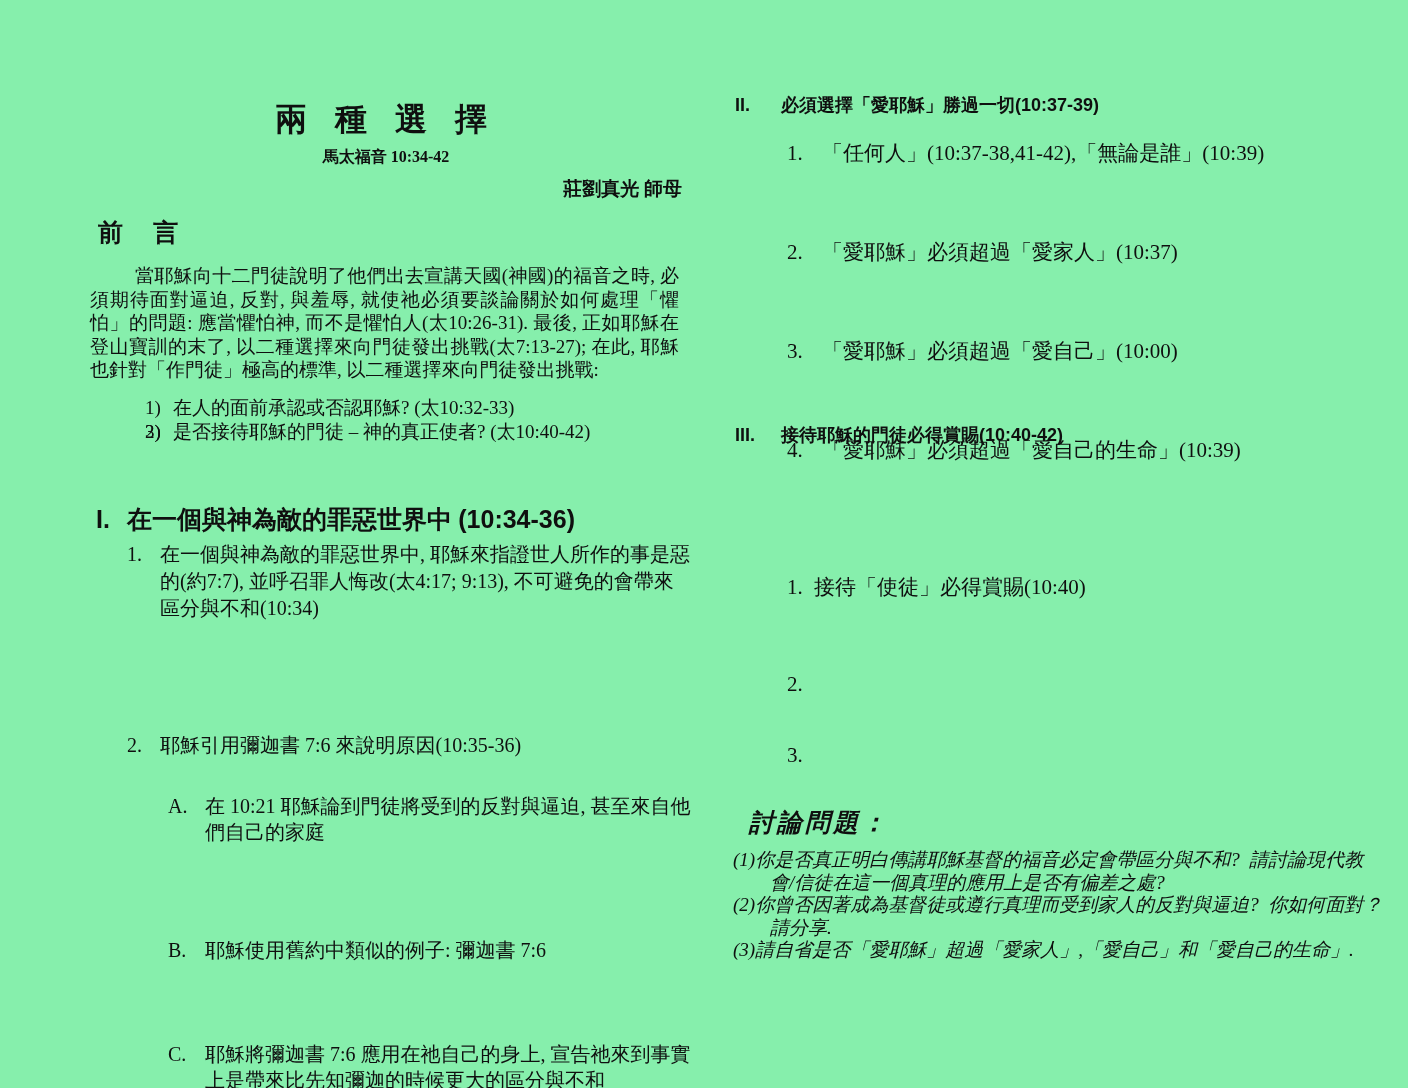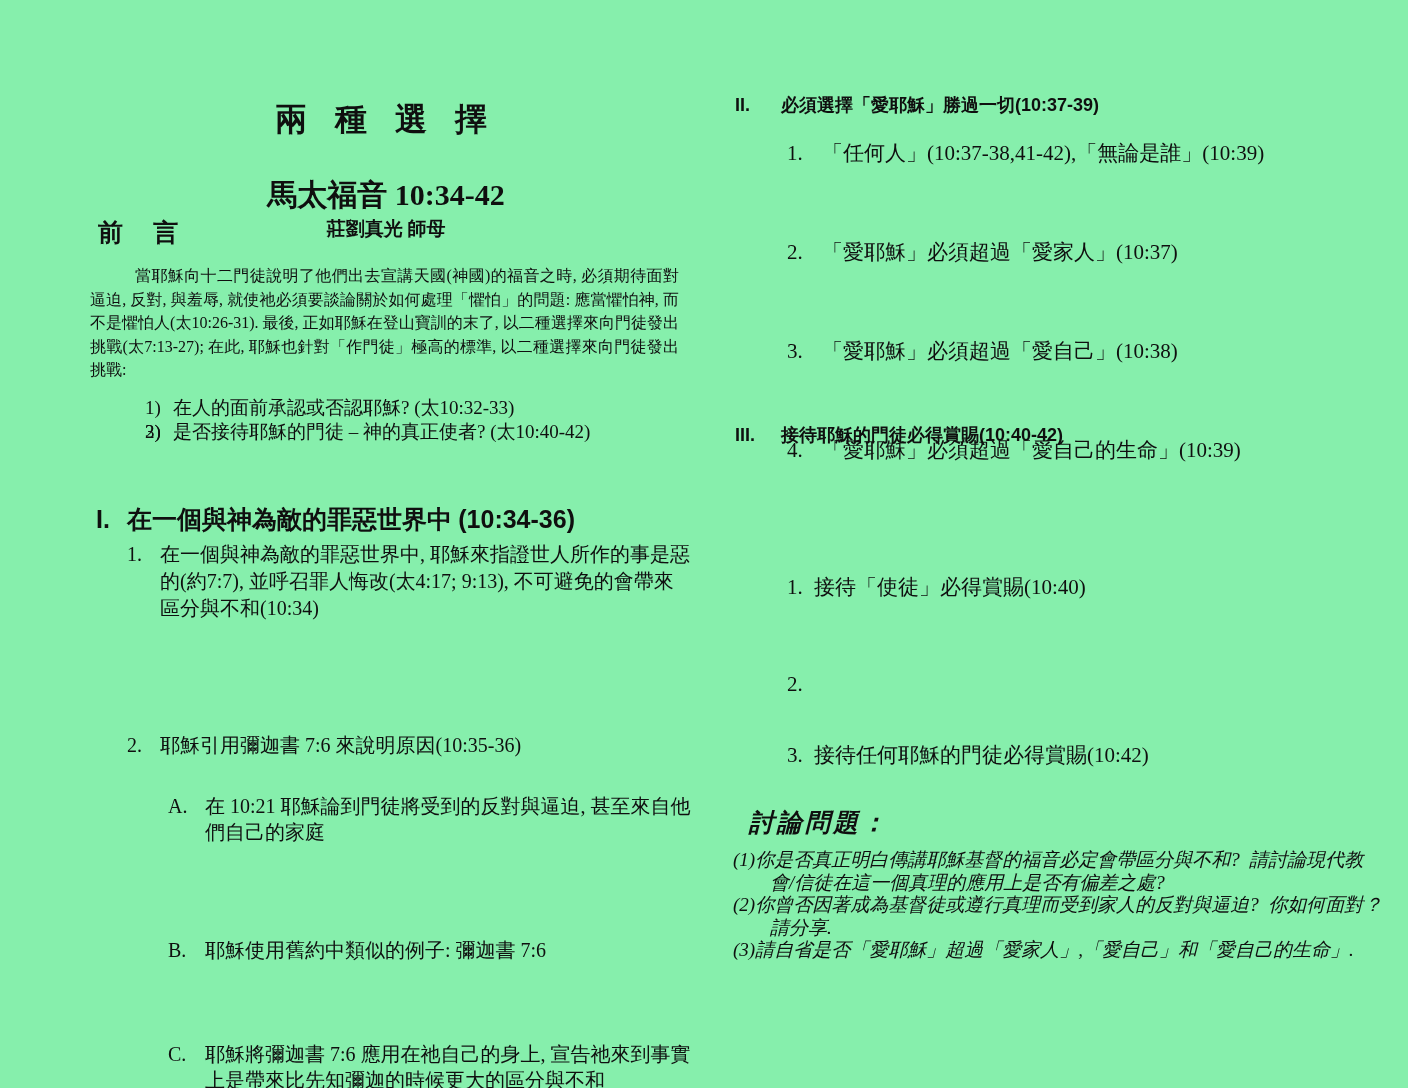--- a/index.html
+++ b/index.html
@@ -12,27 +12,27 @@
     overflow:hidden;
   }
   .abs{position:absolute;}
   
   #col-left{position:absolute;left:90px;top:0;width:592px;height:1088px;}
   .doc-title{
     width:100%;text-align:center;
     font-size:32px;font-weight:bold;letter-spacing:10px;
     white-space:nowrap;
   }
-  .doc-subtitle{width:100%;text-align:center;font-size:30px;font-weight:bold;margin-top:28px;}
-  .doc-author{width:100%;text-align:center;font-size:19px;font-weight:bold;margin-top:40px;}
+  .doc-subtitle{width:100%;text-align:center;font-size:16px;font-weight:bold;}
+  .doc-author{width:100%;text-align:right;font-size:19px;font-weight:bold;}
   .preface-heading{
     left:8px;font-size:25px;font-weight:bold;letter-spacing:12px;
   }
   .preface-paragraph{
-    left:0;width:589px;font-size:16px;line-height:23.6px;
+    left:0;width:589px;font-size:19px;line-height:23.6px;
     text-align:justify;text-indent:45px;
   }
   .plist{left:55px;width:540px;font-size:19px;line-height:23.7px;}
   .plist-item{position:relative;padding-left:28px;}
   .plist-item .marker{position:absolute;left:0;}
   
   .sec-head{white-space:nowrap;font-weight:bold;}
   .sec-head .numeral{
     display:inline-block;
     font-family:"Liberation Sans","DejaVu Sans",sans-serif;
@@ -133,41 +133,40 @@
     <div class="abs oli s2-item" style="top:140px;">
       <span class="marker">1.</span>
       <span>「任何人」(10:37-38,41-42),「無論是誰」(10:39)</span>
     </div>
     <div class="abs oli s2-item" style="top:212px;">
       <span class="marker">2.</span>
       <span>「愛耶穌」必須超過「愛家人」(10:37)</span>
     </div>
     <div class="abs oli s2-item" style="top:284px;">
       <span class="marker">3.</span>
-      <span>「愛耶穌」必須超過「愛自己」(10:38)</span>
+      <span>「愛耶穌」必須超過「愛自己」(10:00)</span>
     </div>
     <div class="abs oli s2-item" style="top:356px;">
       <span class="marker">4.</span>
       <span>「愛耶穌」必須超過「愛自己的生命」(10:39)</span>
     </div>
 
     <div class="abs sec-head s2-head" style="top:423px;">
       <span class="numeral">III.</span><span class="sec-title">接待耶穌的門徒必得賞賜</span><span class="sec-ref">(10:40-42)</span>
     </div>
 
     <div class="abs oli s3-item" style="top:466px;">
       <span class="marker">1.</span>
       <span>接待「使徒」必得賞賜(10:40)</span>
     </div>
     <div class="abs oli s3-item" style="top:536px;">
       <span class="marker">2.</span>
     </div>
     <div class="abs oli s3-item" style="top:607px;">
       <span class="marker">3.</span>
-      <span>接待任何耶穌的門徒必得賞賜(10:42)</span>
     </div>
 
     <div class="abs disc-heading" style="top:806px;">討論問題：</div>
 
     <div class="abs disc-list" style="top:849px;">
       <div class="disc-item"><span class="marker">(1)</span><span>你是否真正明白傳講耶穌基督的福音必定會帶區分與不和?  請討論現代教會/信徒在這一個真理的應用上是否有偏差之處?</span></div>
       <div class="disc-item"><span class="marker">(2)</span><span>你曾否因著成為基督徒或遵行真理而受到家人的反對與逼迫?  你如何面對？請分享.</span></div>
       <div class="disc-item"><span class="marker">(3)</span><span>請自省是否「愛耶穌」超過「愛家人」,「愛自己」和「愛自己的生命」.</span></div>
     </div>
 

